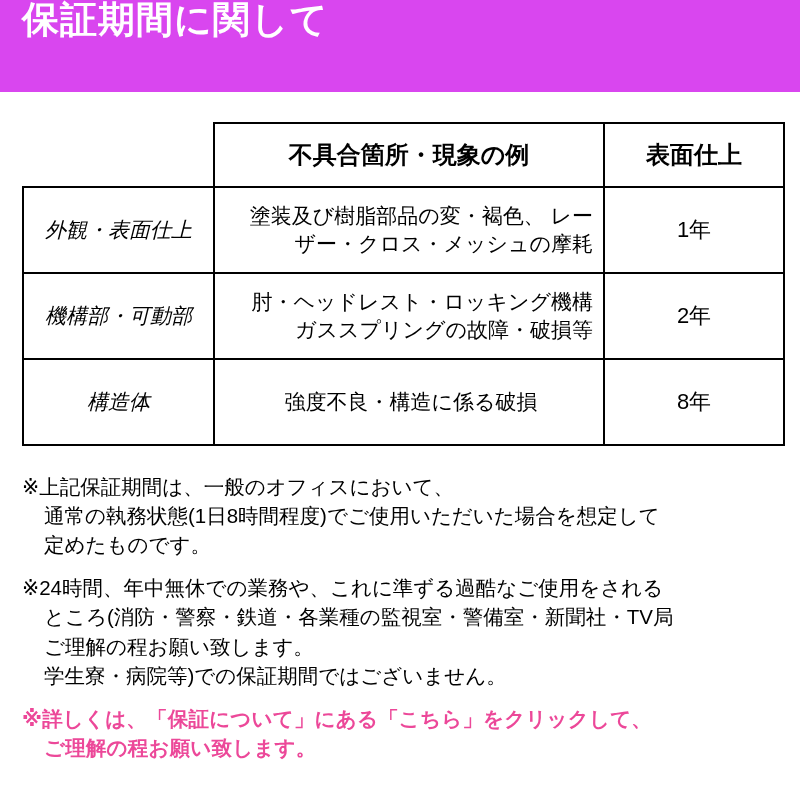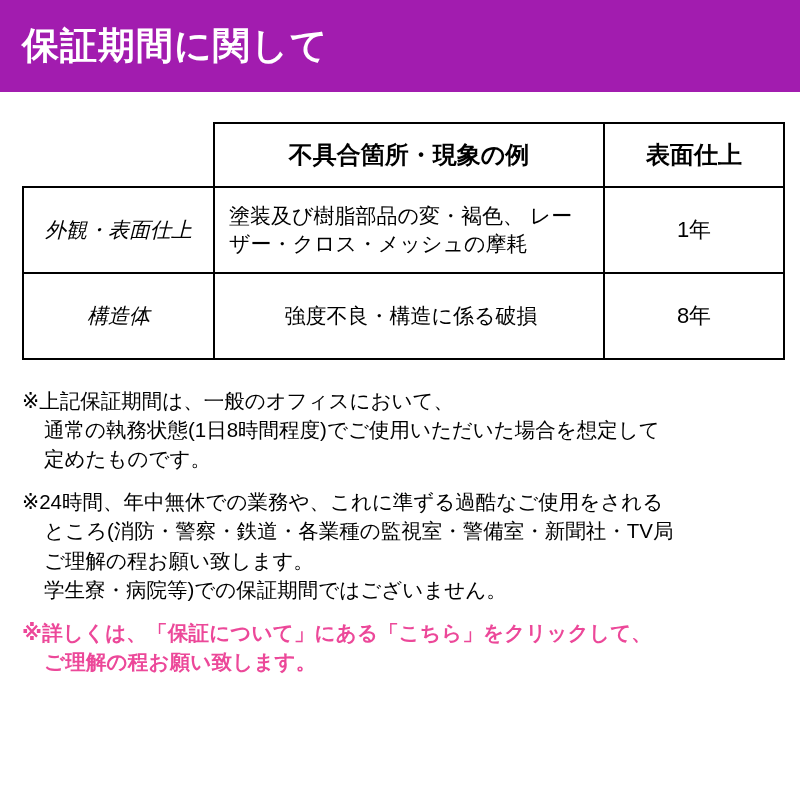--- a/index.html
+++ b/index.html
@@ -14,25 +14,24 @@
     color: #000000;
     overflow: hidden;
   }
   .page {
     position: relative;
     width: 800px;
     height: 800px;
     box-sizing: border-box;
   }
   .header-bar {
-    background: #a21caf;
+    background: #d946ef;
     color: #ffffff;
     height: 92px;
     display: flex;
-    align-items: center;
     padding: 0 22px;
     box-sizing: border-box;
   }
   .header-title {
     font-size: 37px;
     font-weight: bold;
     letter-spacing: 1px;
     line-height: 1.1;
   }
   .table-wrap {
@@ -66,21 +65,21 @@
 
   table.warranty tbody td {
     height: 84px;
     font-size: 21px;
   }
   table.warranty tbody td.cat {
     font-size: 21px;
     font-style: italic;
   }
   table.warranty tbody td.example {
-    text-align: left;
+    text-align: right;
     padding: 0 10px 0 14px;
     line-height: 1.35;
     font-size: 21px;
   }
   table.warranty tbody td.period {
     font-size: 22px;
   }
   .notes {
     margin: 26px 22px 0 22px;
     width: 760px;
@@ -126,20 +125,28 @@
       <tbody>
         <tr>
           <td class="cat">外観・表面仕上</td>
           <td class="example">
             <span class="ln">塗装及び樹脂部品の変・褐色、</span>
             <span class="ln">レーザー・クロス・メッシュの摩耗</span>
           </td>
           <td class="period">1年</td>
         </tr>
         <tr>
+          <td class="cat">機構部・可動部</td>
+          <td class="example">
+            <span class="ln">肘・ヘッドレスト・ロッキング機構</span>
+            <span class="ln">ガススプリングの故障・破損等</span>
+          </td>
+          <td class="period">2年</td>
+        </tr>
+        <tr>
           <td class="cat">構造体</td>
           <td class="example" style="text-align:center;">強度不良・構造に係る破損</td>
           <td class="period">8年</td>
         </tr>
       </tbody>
     </table>
   </div>
 
   <div class="notes">
 

